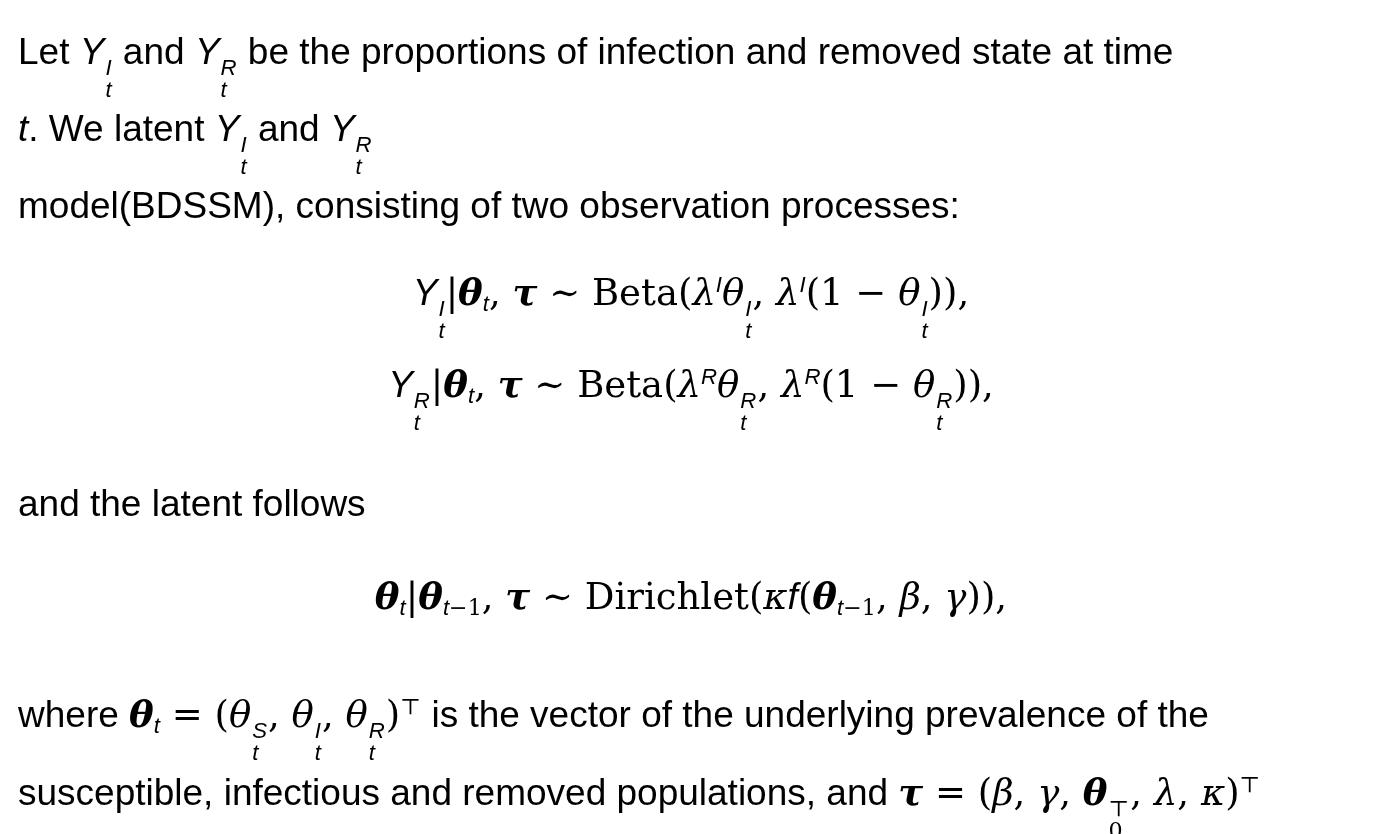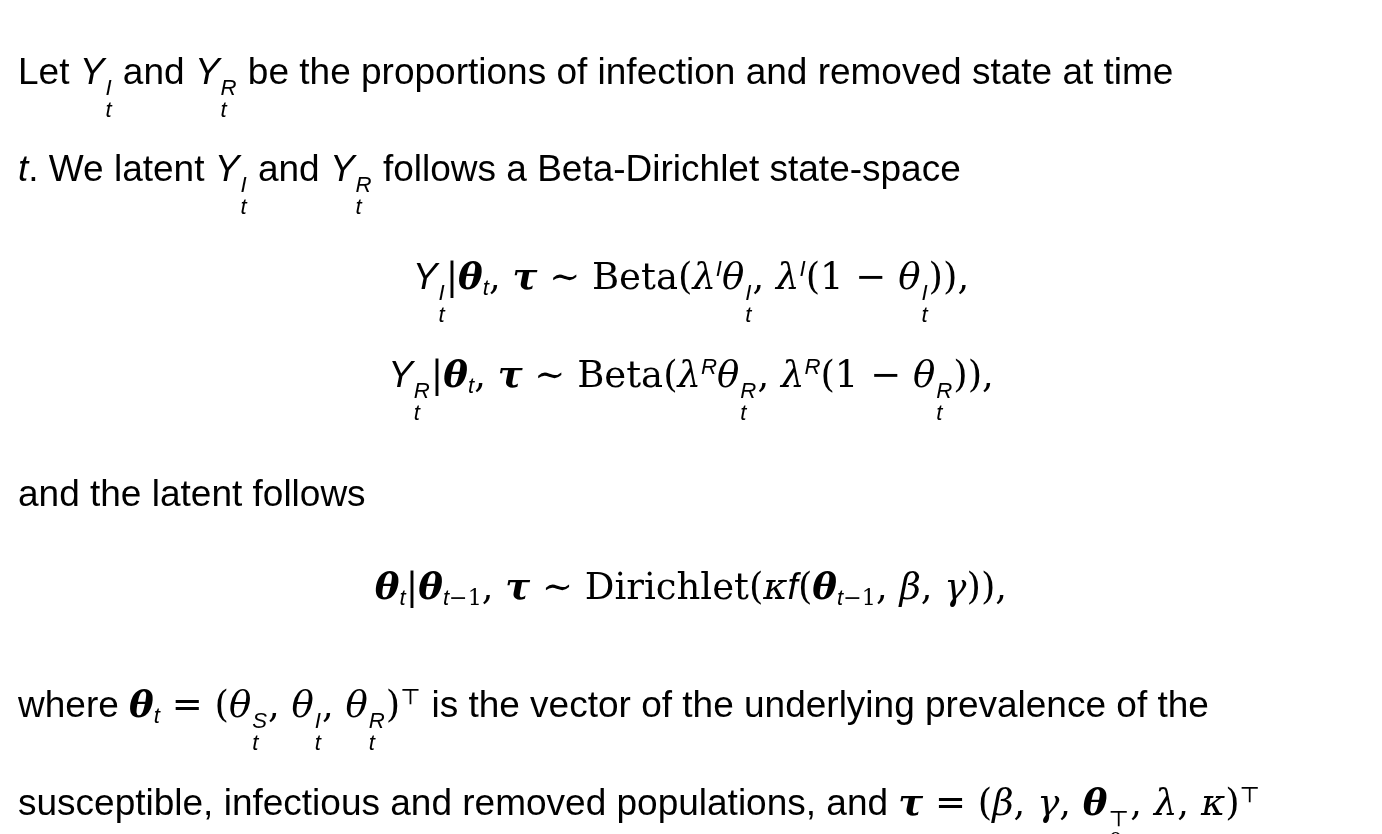--- a/index.html
+++ b/index.html
@@ -3,21 +3,21 @@
 <meta charset="utf-8">
 <style>
   html,body{margin:0;padding:0;}
   body{
     width:1382px;height:834px;overflow:hidden;
     background:#ffffff;color:#000000;
     font-family:"Liberation Sans","DejaVu Sans",sans-serif;
     font-size:37px;
   }
   .page{padding:24px 18px 0 18px;}
-  .para .line,.equation .line{line-height:56px;white-space:pre;margin-top:20px;}
+  .para .line,.equation .line{line-height:56px;white-space:pre;}
   .equation{text-align:center;}
   .equation .line{margin-bottom:14px;}
   .equation .line:last-child{margin-bottom:0;}
   .eq-obs{margin:30px 0 42px 0;}
   .eq-latent{margin:36px 0 56px 0;}
   
   .m-t{font-family:"Liberation Sans","DejaVu Sans",sans-serif;}
   .m-i{font-family:"Liberation Sans","DejaVu Sans",sans-serif;font-style:italic;}
   .m-r{font-family:"DejaVu Serif","DejaVu Sans",serif;}
   .m-si{font-family:"DejaVu Serif","DejaVu Sans",serif;font-style:italic;}
@@ -29,21 +29,22 @@
     display:inline-flex;flex-direction:column;align-items:flex-start;
     font-size:60%;line-height:1.0;vertical-align:-0.48em;margin-left:1px;margin-right:1px;
   }
 </style>
 </head>
 <body>
 
 <div class="page">
   <div class="para">
       <div class="line"><span class="m-t">Let </span><span class="m-i">Y</span><span class="ss"><span class="m-i">I</span><span class="m-i">t</span></span><span class="m-t"> and </span><span class="m-i">Y</span><span class="ss"><span class="m-i">R</span><span class="m-i">t</span></span><span class="m-t"> be the proportions of infection and removed state at time</span></div>
-      <div class="line"><span class="m-i">t</span><span class="m-t">. We latent </span><span class="m-i">Y</span><span class="ss"><span class="m-i">I</span><span class="m-i">t</span></span><span class="m-t"> and </span><span class="m-i">Y</span><span class="ss"><span class="m-i">R</span><span class="m-i">t</span></span><span class="m-t"> follows a Beta-Dirichlet state-space</span></div>
+      <div class="line"><span class="m-i">t</span><span class="m-t">. We latent </span><span class="m-i">Y</span><span class="ss"><span class="m-i">I</span><span class="m-i">t</span></span><span class="m-t"> and </span><span class="m-i">Y</span><span class="ss"><span class="m-i">R</span><span class="m-i">t</span></span></div>
+      <div class="line"><span class="m-t">model(BDSSM), consisting of two observation processes:</span></div>
     </div>
 
   <div class="equation eq-obs">
       <div class="line"><span class="m-i">Y</span><span class="ss"><span class="m-i">I</span><span class="m-i">t</span></span><span class="m-r">|</span><span class="m-bi">θ</span><span class="sub m-i">t</span><span class="m-r">, </span><span class="m-bi">τ</span><span class="m-r"> ∼ Beta(</span><span class="m-si">λ</span><span class="sup m-i">I</span><span class="m-si">θ</span><span class="ss"><span class="m-i">I</span><span class="m-i">t</span></span><span class="m-r">, </span><span class="m-si">λ</span><span class="sup m-i">I</span><span class="m-r">(1 − </span><span class="m-si">θ</span><span class="ss"><span class="m-i">I</span><span class="m-i">t</span></span><span class="m-r">)),</span></div>
       <div class="line"><span class="m-i">Y</span><span class="ss"><span class="m-i">R</span><span class="m-i">t</span></span><span class="m-r">|</span><span class="m-bi">θ</span><span class="sub m-i">t</span><span class="m-r">, </span><span class="m-bi">τ</span><span class="m-r"> ∼ Beta(</span><span class="m-si">λ</span><span class="sup m-i">R</span><span class="m-si">θ</span><span class="ss"><span class="m-i">R</span><span class="m-i">t</span></span><span class="m-r">, </span><span class="m-si">λ</span><span class="sup m-i">R</span><span class="m-r">(1 − </span><span class="m-si">θ</span><span class="ss"><span class="m-i">R</span><span class="m-i">t</span></span><span class="m-r">)),</span></div>
     </div>
 
   <div class="para">
       <div class="line"><span class="m-t">and the latent follows</span></div>
     </div>

